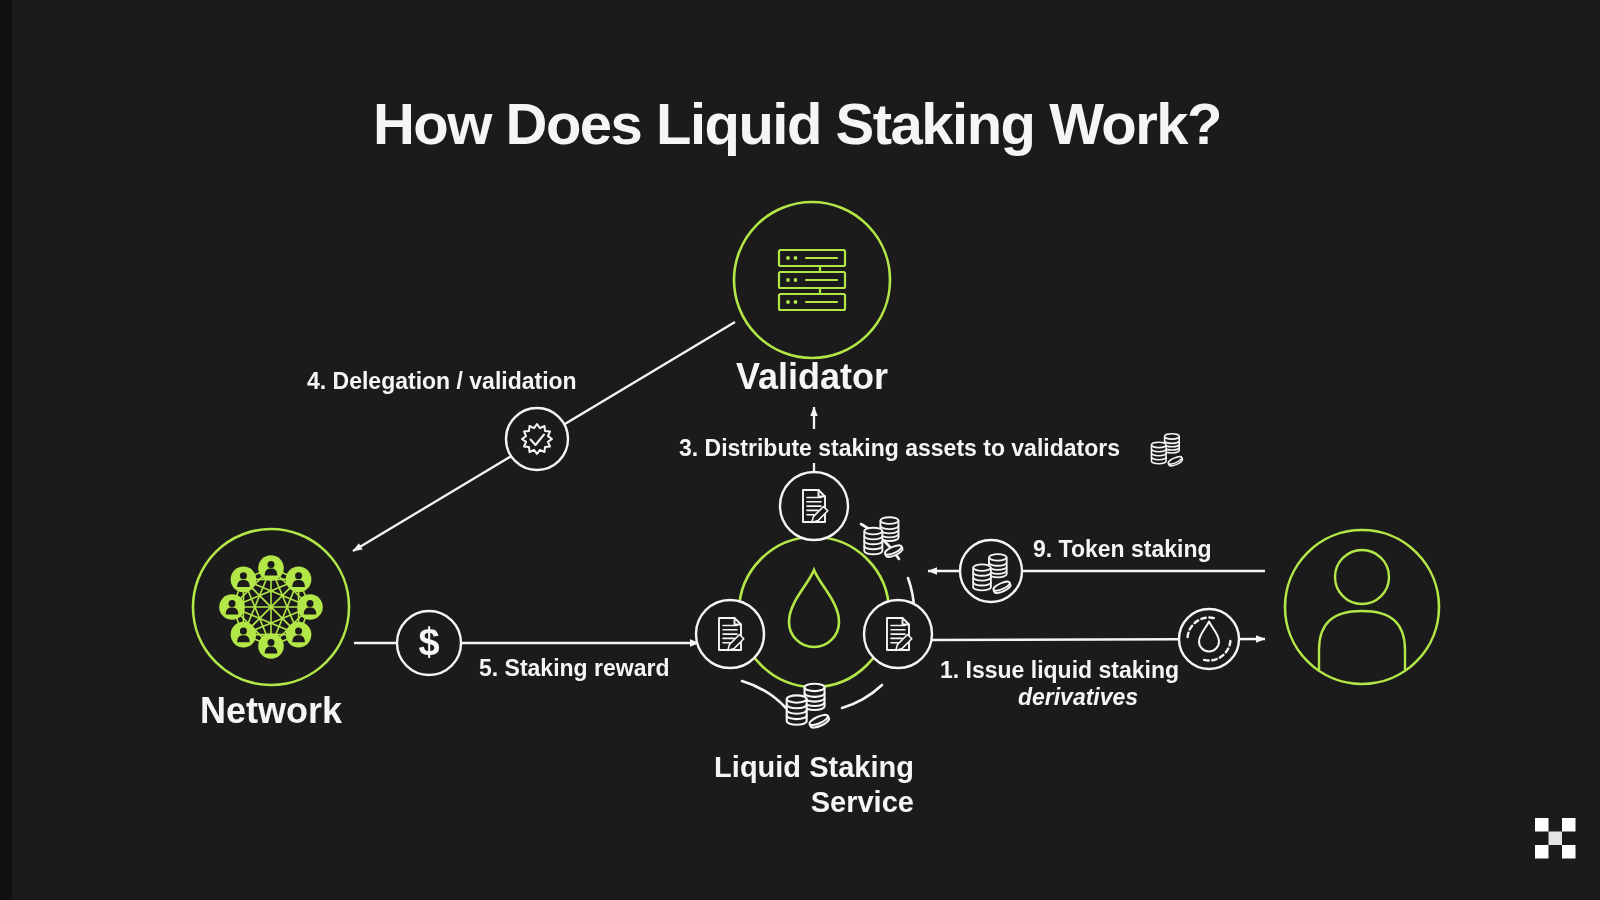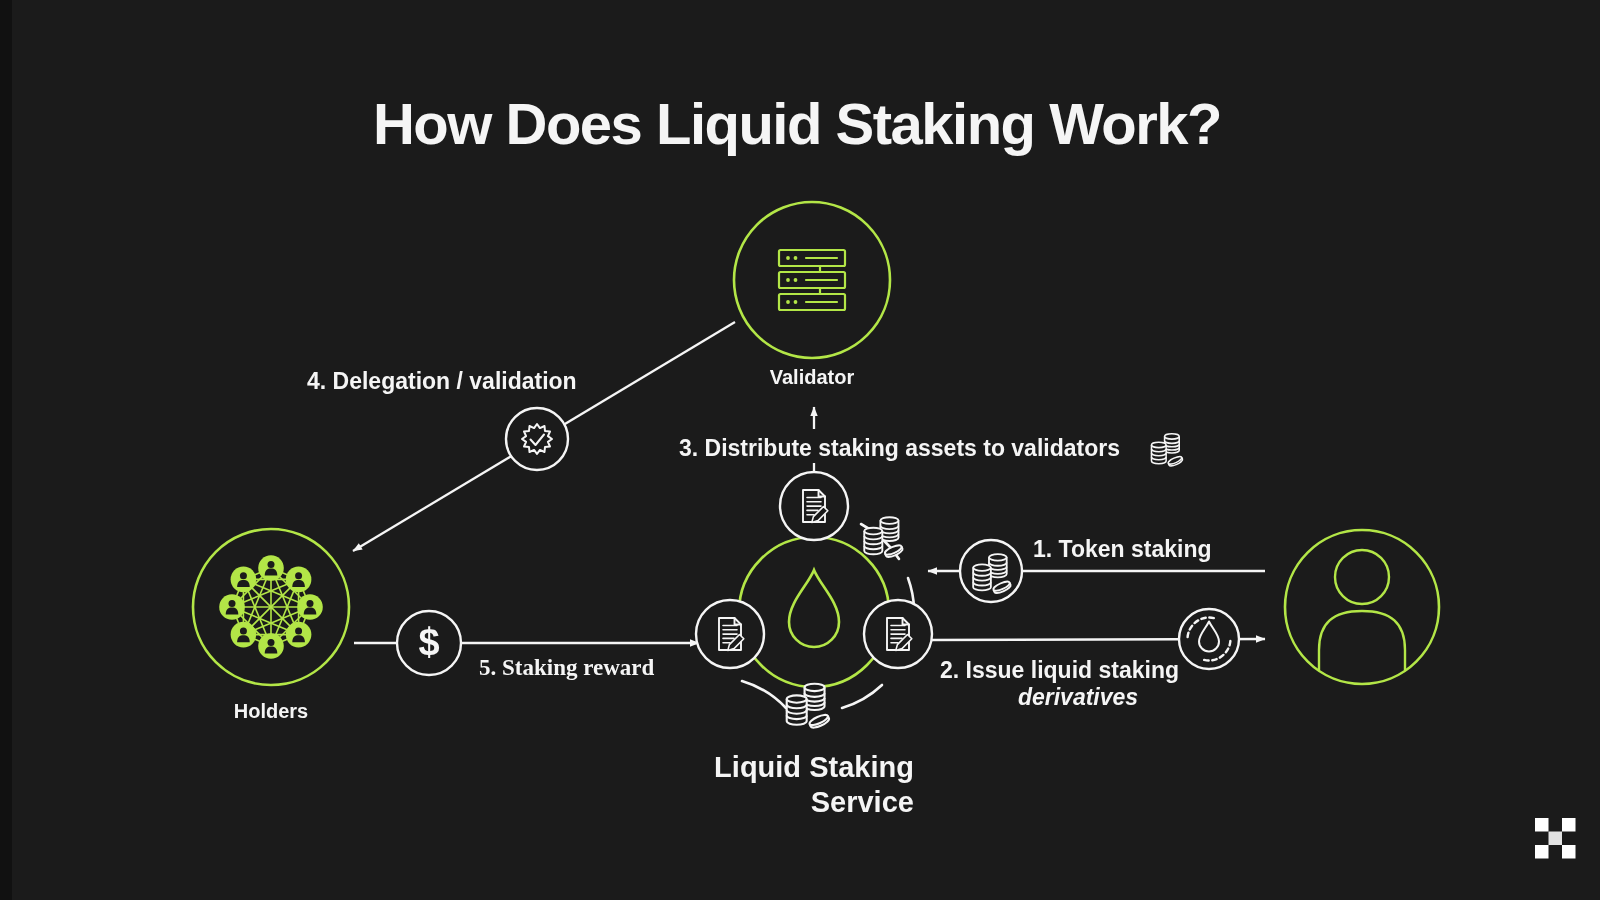--- a/index.html
+++ b/index.html
@@ -3,21 +3,21 @@
 <meta charset="utf-8">
 <style>
   html,body{margin:0;padding:0;background:#111;}
   .stage{position:relative;width:1600px;height:900px;background:#1b1b1b;overflow:hidden;
          font-family:"Liberation Sans","DejaVu Sans",sans-serif;color:#f5f5f5;margin-left:12px;}
   svg.layer{position:absolute;left:0;top:0;}
   .label{position:absolute;white-space:nowrap;color:#f5f5f5;text-align:center;}
   .t-center{transform:translate(-50%,-50%);text-align:center;}
   .t-vcenter{transform:translateY(-50%);}
   .title{font-size:58px;font-weight:700;letter-spacing:-1.5px;}
-  .node-label{font-size:20px;font-weight:700;}
+  .node-label{font-size:36px;font-weight:700;}
   .lss-label{font-size:29px;font-weight:700;line-height:35px;}
   .step-label{font-size:23px;font-weight:700;}
   .step-flex{display:flex;align-items:center;gap:28px;}
   .step2 span{display:block;}
   .step2 .ind{margin-left:37px;font-style:italic;}
   .dollar{font-size:38px;font-weight:700;}
   
   .ln{stroke:#f5f5f5;stroke-width:2.3;fill:none;}
   .gc{fill:none;stroke:#b3e647;stroke-width:2.6;}
   .gs{fill:none;stroke:#b3e647;stroke-width:2.2;stroke-linecap:round;}
@@ -229,39 +229,39 @@
       <rect x="1550" y="818" width="13.5" height="13.5" fill="#ffffff"></rect>
       <rect x="1536.5" y="831.5" width="13.5" height="13.5" fill="#e3e3e3"></rect>
       <rect x="1523" y="845" width="13.5" height="13.5" fill="#ffffff"></rect>
       <rect x="1550" y="845" width="13.5" height="13.5" fill="#ffffff"></rect>
     </g>
   </svg>
 
   <div class="label title t-center" style="left:785px;top:123px;">How Does Liquid Staking Work?</div>
 
   <div class="label node-label t-center" style="left:800px;top:377px;">Validator</div>
-  <div class="label node-label t-center" style="left:259px;top:711px;">Holders</div>
+  <div class="label node-label t-center" style="left:259px;top:711px;">Network</div>
   <div class="label lss-label t-center" style="left:802px;top:785px;text-align:right;">
     <span style="display:block">Liquid Staking</span>
     <span style="display:block">Service</span>
   </div>
 
-  <div class="label step-label" style="left:1021px;top:536px;">1. Token staking</div>
+  <div class="label step-label" style="left:1021px;top:536px;">9. Token staking</div>
 
   <div class="label step-label step2" style="left:928px;top:657px;">
-    <span>2. Issue liquid staking</span>
+    <span>1. Issue liquid staking</span>
     <span class="ind">derivatives</span>
   </div>
 
   <div class="label step-label step-flex t-vcenter" style="left:667px;top:448px;">
     <span>3. Distribute staking assets to validators</span>
     <svg width="37" height="41" viewBox="0 0 48 48">
         <use href="#coins"></use>
       </svg>
   </div>
 
   <div class="label step-label" style="left:295px;top:368px;">4. Delegation / validation</div>
 
-  <div class="label step-label" style="left:467px;top:655px;font-family:Liberation Serif, serif;">5. Staking reward</div>
+  <div class="label step-label" style="left:467px;top:655px;">5. Staking reward</div>
 
   <div class="label dollar t-center" style="left:417px;top:642px;">$</div>
 
 </div>
 
 </body></html>

